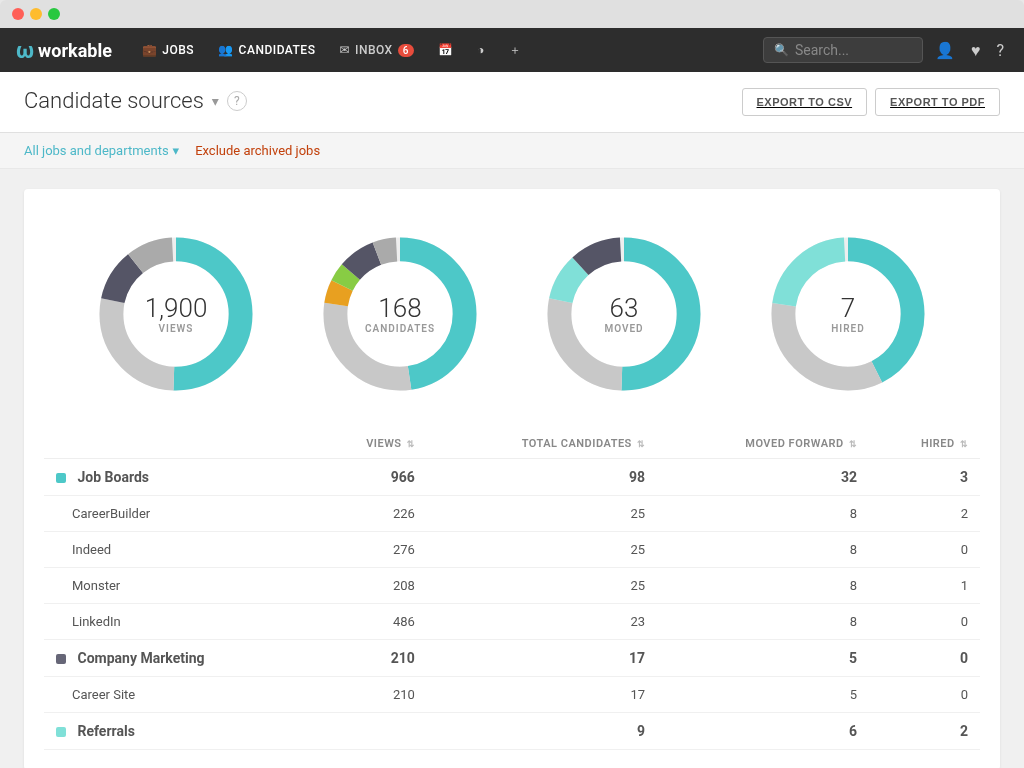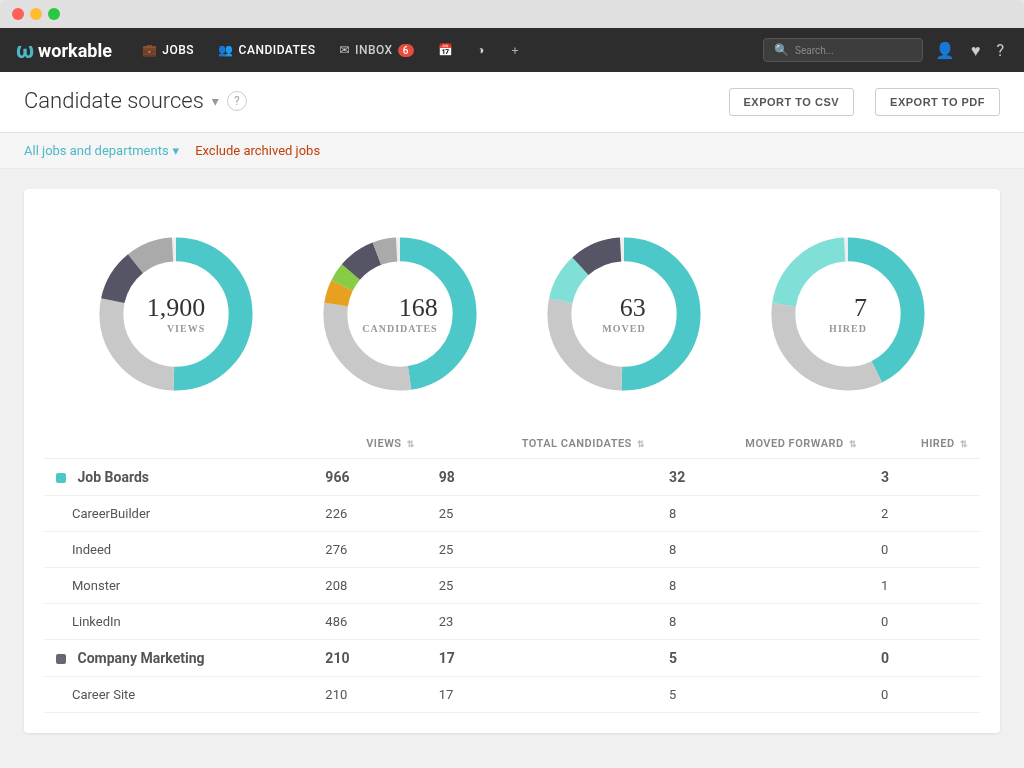--- a/index.html
+++ b/index.html
@@ -126,21 +126,22 @@
       font-size: 14px;
       cursor: pointer;
     }
     .help-icon {
       color: #bbb;
       font-size: 16px;
       cursor: pointer;
     }
     .header-buttons {
       display: flex;
-      gap: 21px;
+      gap: 8px;
+      text-decoration: underline;
     }
     .btn-export {
       border: 1px solid #ccc;
       background: #fff;
       color: #555;
       font-size: 11px;
       font-weight: 600;
       padding: 7px 14px;
       border-radius: 3px;
       cursor: pointer;
@@ -206,22 +207,21 @@
     }
     .donut-container svg {
       width: 170px;
       height: 170px;
     }
     .donut-label {
       position: absolute;
       top: 50%;
       left: 50%;
       transform: translate(-50%, -50%);
-      text-align: right;
-      font-family: Liberation Serif, serif;
+      text-align: center;
     }
     .donut-number {
       font-size: 26px;
       font-weight: 300;
       color: #333;
       display: block;
       line-height: 1.1;
     }
     .donut-text {
       font-size: 10px;
@@ -255,21 +255,21 @@
       display: inline-block;
       font-size: 9px;
       color: #bbb;
       margin-left: 2px;
     }
     .data-table tbody tr {
       border-bottom: 1px solid #f0f0f0;
     }
     .data-table tbody td {
       padding: 10px 12px;
-      text-align: left;
+      text-align: right;
       color: #555;
     }
     .data-table tbody td:first-child {
       text-align: left;
     }
     .category-row td {
       font-weight: 700;
       color: #333;
       font-size: 14px;
       padding: 12px 12px;
@@ -325,21 +325,21 @@
     <div class="nav-item">
       <span>◑</span>
     </div>
     <div class="nav-item">
       <span>＋</span>
     </div>
   </div>
   <div class="nav-right">
     <div class="search-box">
       <span style="color:#888;font-size:12px;">🔍</span>
-      <span style="color:#888;font-size:10px;">Search...</span>
+      <span style="color:#888;font-size:14px;">Search...</span>
     </div>
     <span class="nav-icon-btn">👤</span>
     <span class="nav-icon-btn">♥</span>
     <span class="nav-icon-btn">?</span>
   </div>
 </nav>
 
 <div class="page-header">
   <div class="page-title-area">
     <span class="page-title">Candidate sources</span>
@@ -517,17 +517,27 @@
       <td>5</td>
       <td>0</td>
     </tr>
           <tr class="subcategory-row">
       <td>Career Site</td>
       <td>210</td>
       <td>17</td>
       <td>5</td>
       <td>0</td>
     </tr>
+          <tr class="category-row">
+      <td>
+        <span class="category-dot" style="background:#80e0d8"></span>
+        Referrals
+      </td>
+      <td></td>
+      <td>9</td>
+      <td>6</td>
+      <td>2</td>
+    </tr>
         </tbody>
     </table>
 
   </div>
 </div>
 
 </body></html>

